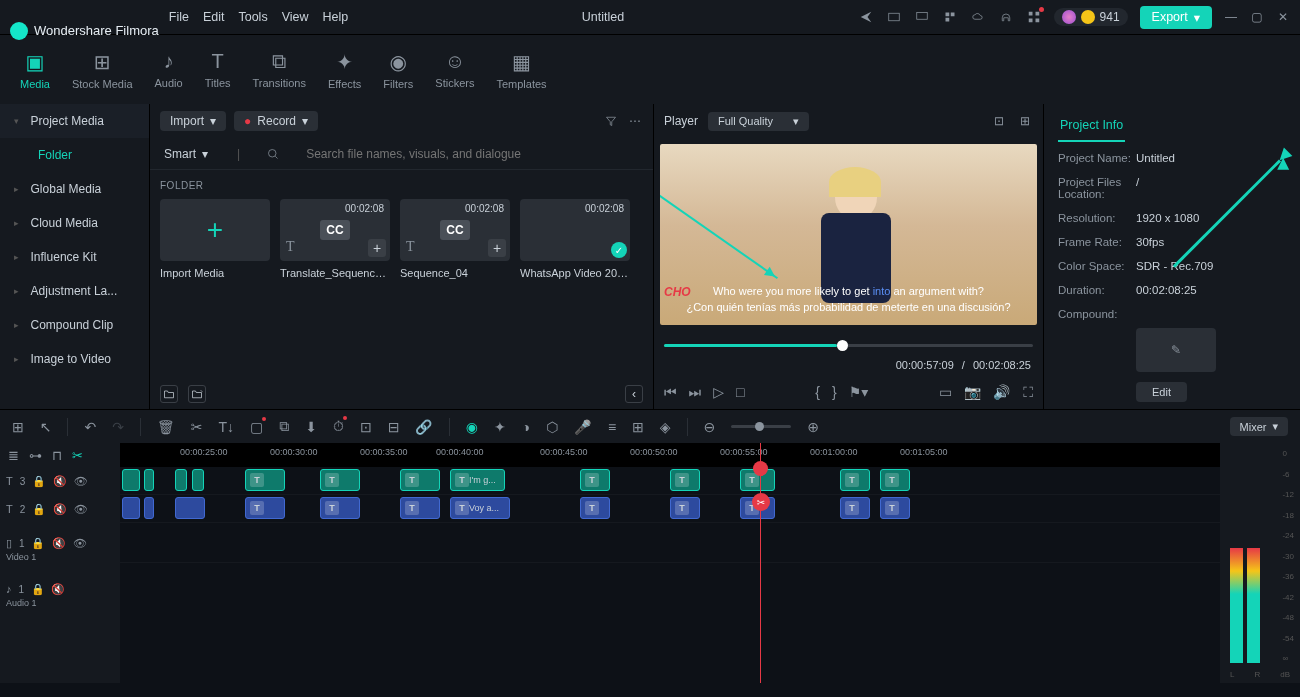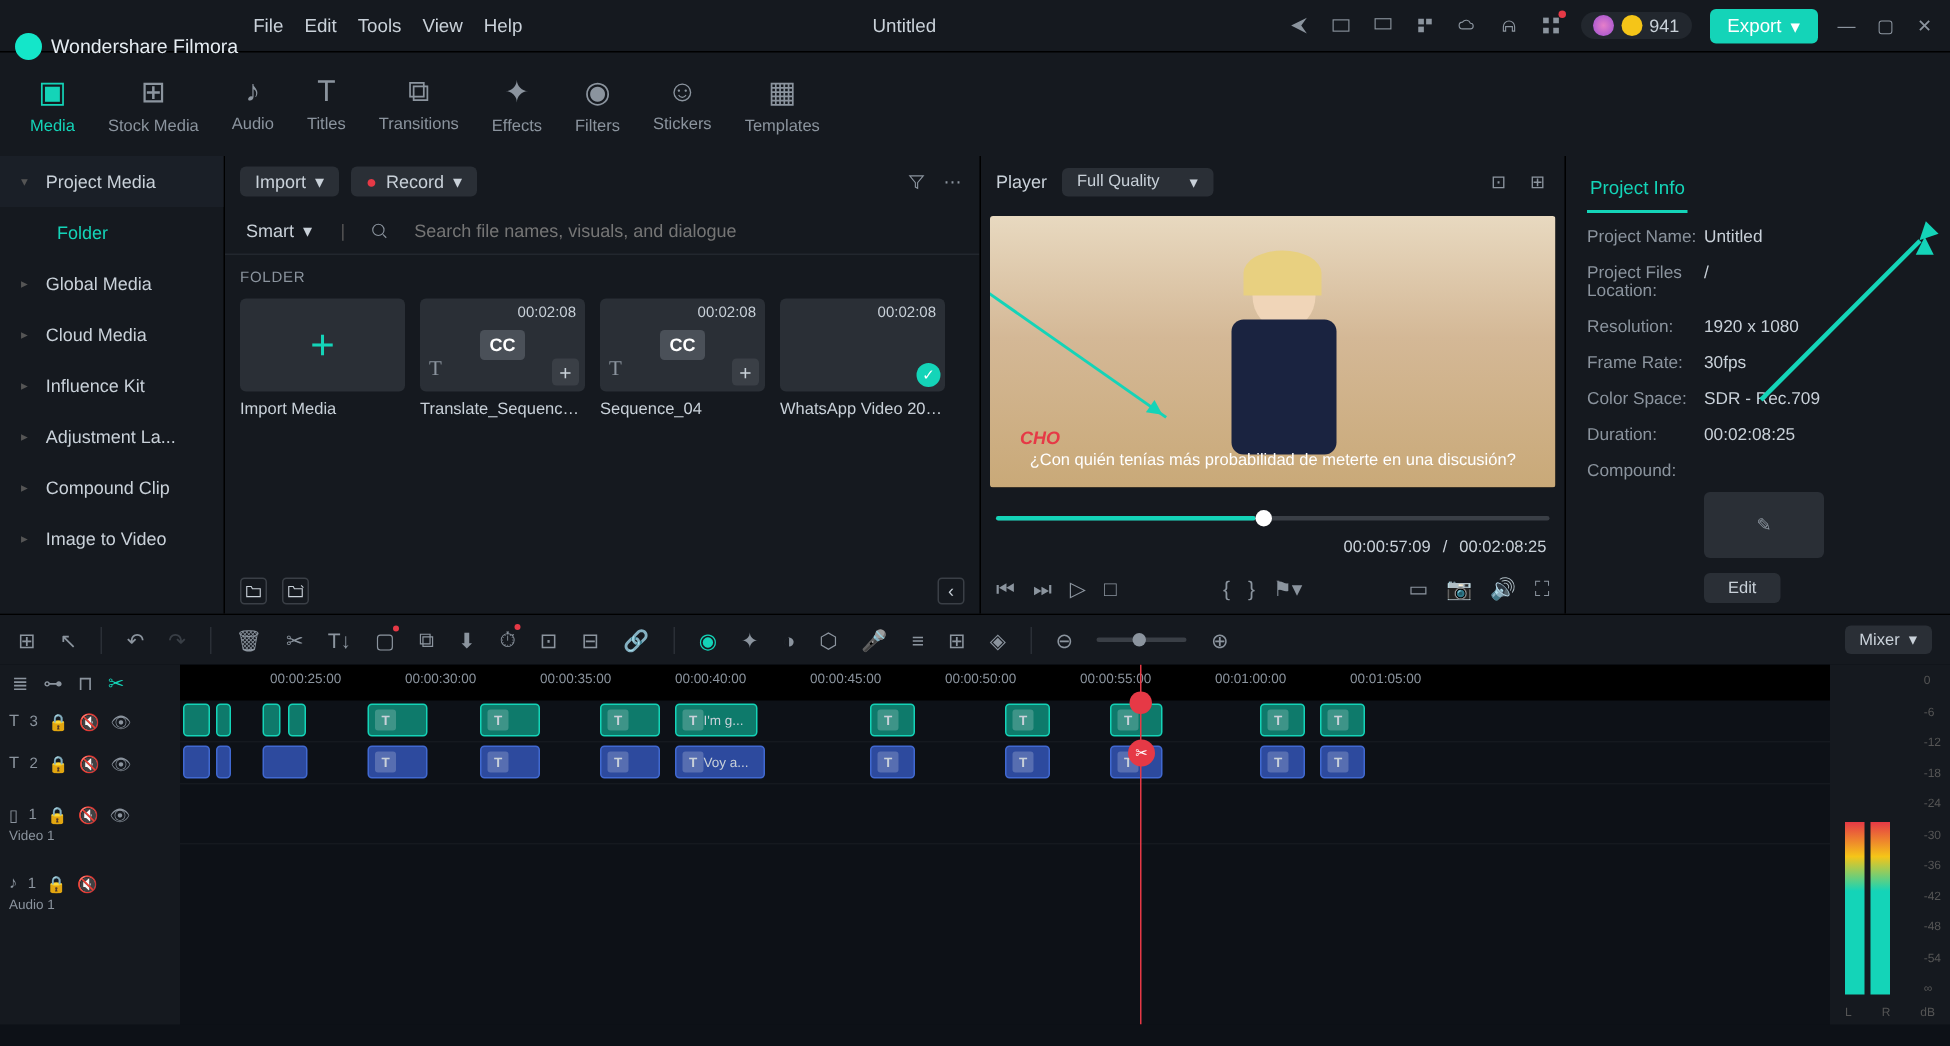--- a/index.html
+++ b/index.html
@@ -27,21 +27,21 @@
 .workspace { display:flex; height:305px; }
 .sidebar { width:150px; background:#15191f; border-right:1px solid #000; }
 .sb-item { height:34px; display:flex; align-items:center; padding:0 14px; gap:8px; color:#c9d1d9; cursor:pointer; font-size:12px; }
 .sb-item.active { color:#14d4b8; }
 .sb-item .chev { font-size:9px; color:#555; margin-right:4px; }
 .sb-hdr { background:#1a1f27; }
 
 .media-panel { flex:1; background:#15191f; display:flex; flex-direction:column; min-width:0; }
 .mp-top { height:34px; display:flex; align-items:center; padding:0 10px; gap:8px; }
 .pill { background:#2a2f36; border-radius:4px; padding:3px 10px; display:flex; align-items:center; gap:6px; font-size:12px; color:#c9d1d9; cursor:pointer; }
-.mp-search { height:32px; display:flex; align-items:center; padding:0 10px; gap:15px; border-bottom:1px solid #22272e; }
+.mp-search { height:32px; display:flex; align-items:center; padding:0 10px; gap:25px; border-bottom:1px solid #22272e; }
 .mp-search input { flex:1; background:transparent; border:none; outline:none; color:#c9d1d9; font-size:12px; }
 .mp-body { flex:1; padding:10px; overflow:auto; }
 .section-label { font-size:10px; color:#8b949e; letter-spacing:.5px; margin-bottom:8px; }
 .cards { display:flex; gap:10px; flex-wrap:wrap; }
 .card { width:110px; }
 .card .thumb { width:110px; height:62px; background:#2a2f36; border-radius:4px; position:relative; display:flex; align-items:center; justify-content:center; }
 .card .dur { position:absolute; top:4px; right:6px; font-size:10px; color:#c9d1d9; }
 .card .cc { background:#4a5058; color:#fff; font-weight:bold; padding:3px 6px; border-radius:3px; font-size:12px; }
 .card .T { position:absolute; bottom:6px; left:6px; color:#8b949e; font-size:14px; font-family:serif;}
 .card .plus { position:absolute; bottom:4px; right:4px; width:18px;height:18px;background:#3a3f46;border-radius:3px;display:flex;align-items:center;justify-content:center;color:#c9d1d9;font-size:14px;}
@@ -59,21 +59,21 @@
 .scene { position:absolute; inset:0; background:linear-gradient(180deg,#e8d9c0 0%,#d4b896 45%,#c9a978 100%); }
 .woman { position:absolute; left:40%; top:15%; width:90px; height:140px; }
 .woman .head{width:42px;height:48px;background:#f0d5b8;border-radius:50% 50% 45% 45%;margin:0 auto;}
 .woman .hair{position:absolute;top:-4px;left:18px;width:52px;height:30px;background:#e8d080;border-radius:50% 50% 0 0;}
 .woman .body{width:70px;height:90px;background:#1a2340;border-radius:8px;margin:-6px auto 0;}
 .arrow1 { position:absolute; width:180px; height:2px; background:#14d4b8; top:30px; left:-30px; transform:rotate(35deg); transform-origin:left; }
 .arrow1::after{content:'';position:absolute;right:-2px;top:-4px;border:5px solid transparent;border-left:10px solid #14d4b8;}
 .sub1 { position:absolute; bottom:28px; width:100%; text-align:center; font-size:11px; color:#fff; }
 .sub1 .hi{color:#5b8ff5;}
 .sub2 { position:absolute; bottom:12px; width:100%; text-align:center; font-size:11px; color:#fff; }
-.badge-cho { position:absolute; bottom:26px; left:20px; font-size:12px; font-weight:bold; color:#e63946; font-style:italic;}
+.badge-cho { position:absolute; bottom:26px; left:4px; font-size:12px; font-weight:bold; color:#e63946; font-style:italic;}
 .pl-scrub { height:28px; display:flex; align-items:center; padding:0 10px;}
 .scrub { flex:1; height:3px; background:#3a3f46; border-radius:2px; position:relative;}
 .scrub .fill { position:absolute; left:0; top:0; height:100%; width:47%; background:#14d4b8; border-radius:2px;}
 .scrub .knob { position:absolute; left:47%; top:-4px; width:11px;height:11px;background:#fff;border-radius:50%;}
 .pl-time { display:flex; align-items:center; gap:8px; padding:0 12px 4px; font-size:11px; color:#c9d1d9;}
 .pl-ctrl { height:34px; display:flex; align-items:center; padding:0 10px; gap:14px; justify-content:space-between;}
 .pl-ctrl .grp{display:flex;gap:12px;align-items:center;}
 .pc-icon{color:#8b949e;cursor:pointer;font-size:14px;}
 
 .info { width:257px; background:#15191f; border-left:1px solid #000; padding:10px 14px; }
@@ -370,20 +370,21 @@
       <span class="tb-icon">⊞</span>
     </div>
     <div class="canvas">
       <div class="scene">
         <div class="woman">
             <div class="hair"></div>
             <div class="head"></div>
             <div class="body"></div>
           </div>
         <div class="badge-cho">CHO</div>
+        <div class="sub1"><span>Who were you more likely to get </span><span class="hi">into</span><span> an argument with?</span></div>
         <div class="sub2">¿Con quién tenías más probabilidad de meterte en una discusión?</div>
       </div>
       <div class="arrow1"></div>
     </div>
     <div class="pl-scrub">
       <div class="scrub">
           <div class="fill"></div>
           <div class="knob"></div>
         </div>
     </div>
@@ -529,21 +530,21 @@
         </div>
       <span style="font-size:9px;">Audio 1</span>
     </div>
   </div>
 
   <div class="tl-main">
     <div class="ruler">
       <span class="tick" style="left:60px">00:00:25:00</span>
       <span class="tick" style="left:150px">00:00:30:00</span>
       <span class="tick" style="left:240px">00:00:35:00</span>
-      <span class="tick" style="left:330px">00:00:40:00</span>
+      <span class="tick" style="left:316px">00:00:40:00</span>
       <span class="tick" style="left:420px">00:00:45:00</span>
       <span class="tick" style="left:510px">00:00:50:00</span>
       <span class="tick" style="left:600px">00:00:55:00</span>
       <span class="tick" style="left:690px">00:01:00:00</span>
       <span class="tick" style="left:780px">00:01:05:00</span>
     </div>
     <div class="track">
       <div class="clip teal" style="left:2px;width:18px"></div>
       <div class="clip teal" style="left:24px;width:10px"></div>
       <div class="clip teal" style="left:55px;width:12px"></div>

